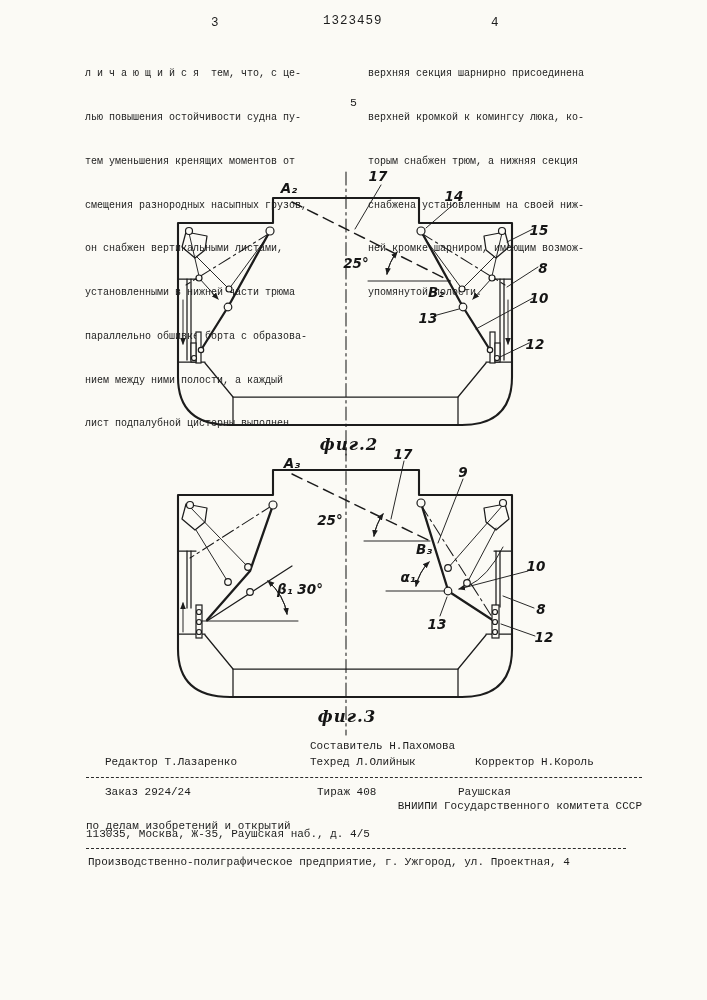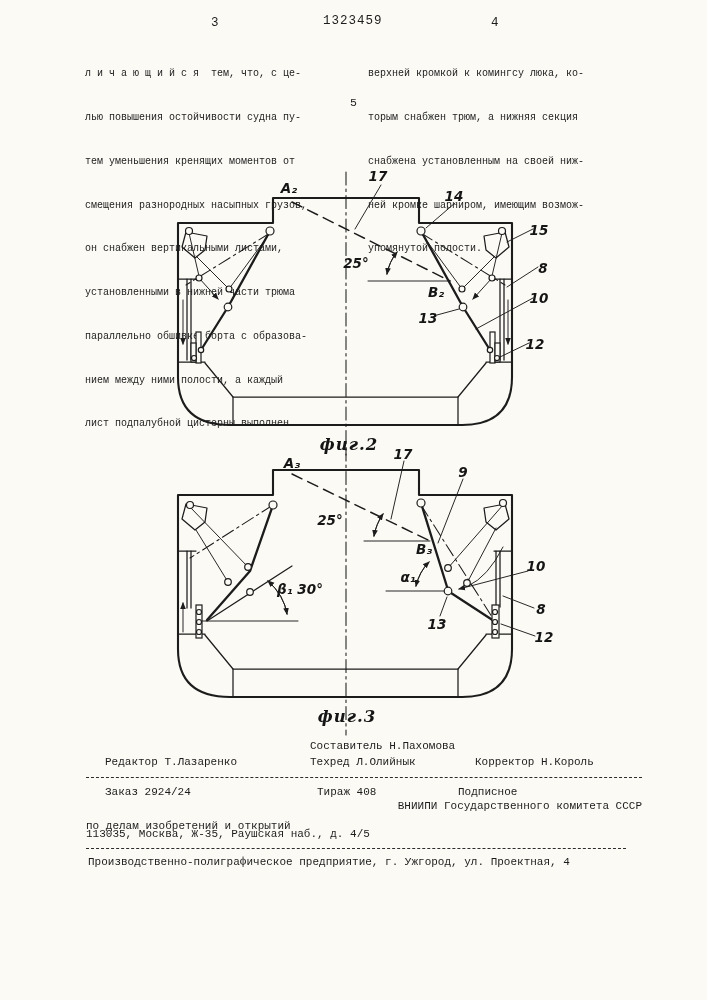--- a/index.html
+++ b/index.html
@@ -43,20 +43,21 @@
     <div>лью повышения остойчивости судна пу-</div>
     <div>тем уменьшения кренящих моментов от</div>
     <div>смещения разнородных насыпных грузов,</div>
     <div>он снабжен вертикальными листами,</div>
     <div>установленными в нижней части трюма</div>
     <div>параллельно обшивке борта с образова-</div>
     <div>нием между ними полости, а каждый</div>
     <div>лист подпалубной цистерны выполнен</div>
   </div>
   <div class="abs col" style="left:368px;top:38px;width:276px">
+    <div>верхняя секция шарнирно присоединена</div>
     <div>верхней кромкой к комингсу люка, ко-</div>
     <div>торым снабжен трюм, а нижняя секция</div>
     <div>снабжена установленным на своей ниж-</div>
     <div>ней кромке шарниром, имеющим возмож-</div>
     <div>упомянутой полости.</div>
   </div>
 
   <svg viewBox="160 158 440 302" style="left:160px;top:158px;width:440px;height:302px">
     <defs>
       <marker id="ah2" viewBox="0 0 10 10" refX="8.5" refY="5" markerWidth="7.5" markerHeight="7.5" orient="auto">
@@ -240,21 +241,21 @@
 
   <span class="abs imp" style="left:310px;top:740px">Составитель Н.Пахомова</span>
   <span class="abs imp" style="left:105px;top:756px">Редактор Т.Лазаренко</span>
   <span class="abs imp" style="left:310px;top:756px">Техред Л.Олийнык</span>
   <span class="abs imp" style="left:475px;top:756px">Корректор Н.Король</span>
 
   <div class="abs rule" style="left:86px;top:777px;width:556px"></div>
 
   <span class="abs imp" style="left:105px;top:786px">Заказ 2924/24</span>
   <span class="abs imp" style="left:317px;top:786px">Тираж 408</span>
-  <span class="abs imp" style="left:458px;top:786px">Подписное</span>
+  <span class="abs imp" style="left:458px;top:786px">Раушская</span>
 
   <div class="abs imp" style="left:86px;top:800px;width:556px;text-align:right">ВНИИПИ Государственного комитета СССР</div>
   <div class="abs imp" style="left:86px;top:820px;width:556px;">по делам изобретений и открытий</div>
   <div class="abs imp" style="left:86px;top:828px;width:556px;text-align:left">113035, Москва, Ж-35, Раушская наб., д. 4/5</div>
 
   <div class="abs rule" style="left:86px;top:848px;width:540px"></div>
 
   <span class="abs imp" style="left:88px;top:856px">Производственно-полиграфическое предприятие, г. Ужгород, ул. Проектная, 4</span>
 
 </div>

